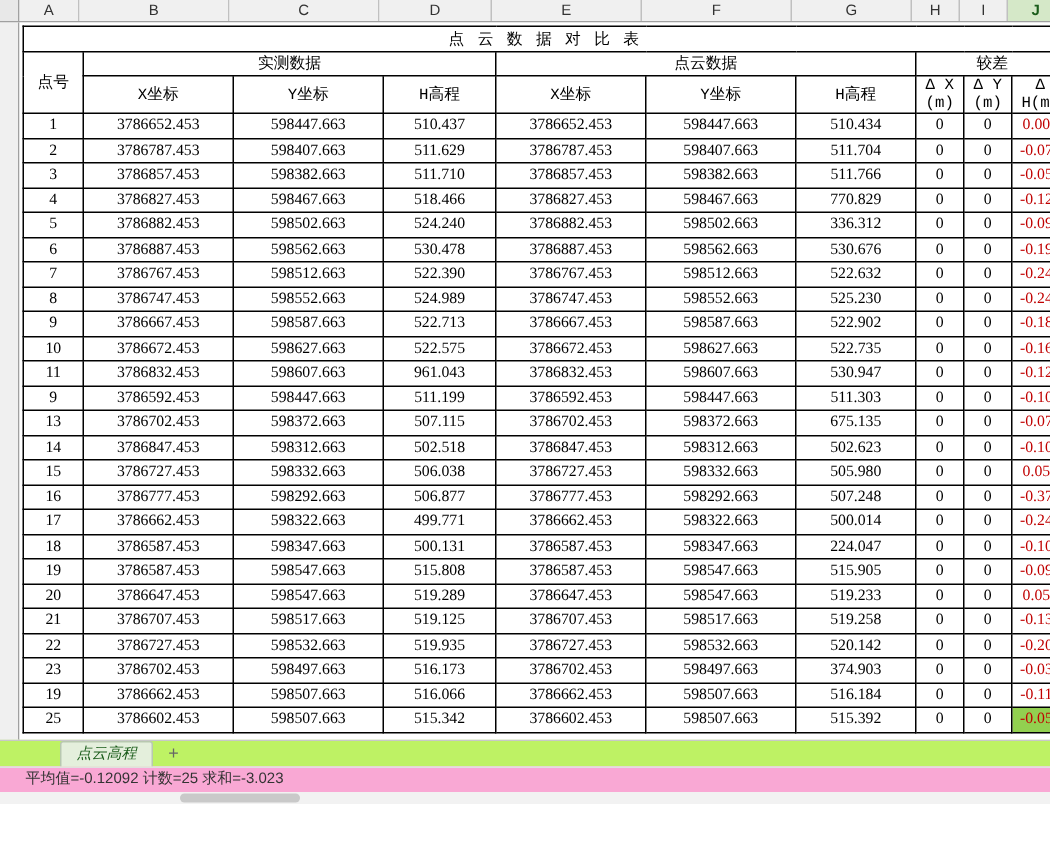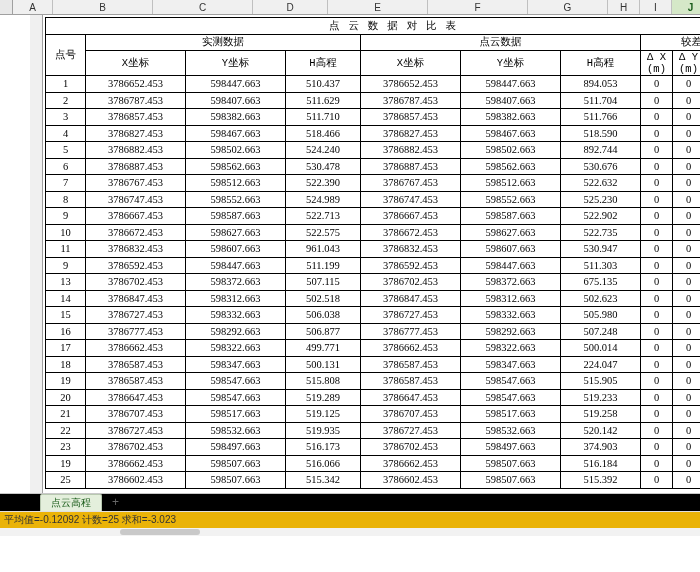--- a/index.html
+++ b/index.html
@@ -35,21 +35,20 @@
     background:#d5e8c8;
     color:#1a5c1a;
     font-weight:bold;
     border-right:1px solid #7aa86a;
   }
   
   .sheetwrap{
     display:flex;
     height:478px;
     box-sizing:border-box;
-    padding-left:30px;
   }
   .rowgutter{
     width:12px;flex:0 0 12px;
     background:#f0f0f0;
     border-right:1px solid #a0a0a0;
   }
   .tablearea{
     flex:1 1 auto;
     position:relative;
     padding-top:2px;
@@ -98,23 +97,24 @@
   }
   .dh.neg{ color:#c00000;}
   .dh.pos{ color:#c00000;}
   .dh.green{ background:#92d050;}
   
   .tabbar{
     height:18px;
     display:flex;
     align-items:flex-start;
     border-top:1px solid #c8c8c8;
-    background:#000000;
+    background:#bef264;
     padding-left:40px;
     box-sizing:border-box;
+    font-style:italic;
   }
   .tab{
     height:16px;
     line-height:16px;
     padding:0 10px;
     font-size:10px;
     background:#e4efdc;
     border:1px solid #b8c8b0;
     border-bottom:none;
     border-radius:2px 2px 0 0;
@@ -127,22 +127,22 @@
     color:#666;
     line-height:16px;
     padding:0 4px;
   }
   
   .statusbar{
     height:16px;
     line-height:16px;
     font-size:10px;
     color:#333;
-    padding-left:4px;
-    background:#eab308;
+    padding-left:17px;
+    background:#f9a8d4;
     border-top:1px solid #e0e0e0;
   }
   
   .scrollhint{
     height:8px;
     background:#f2f2f2;
     position:relative;
   }
   .scrollhint .thumb{
     position:absolute;left:120px;top:1px;
@@ -205,21 +205,21 @@
       </tr>
       </tbody>
         <tbody id="rows-body">
           <tr>
             <td class="idx">1</td>
             <td class="num">3786652.453</td>
             <td class="num">598447.663</td>
             <td class="num">510.437</td>
             <td class="num">3786652.453</td>
             <td class="num">598447.663</td>
-            <td class="num">894.053</td>
+            <td class="num">510.434</td>
             <td class="num">0</td>
             <td class="num">0</td>
             <td class="dh pos">0.003</td>
           </tr>
           <tr>
             <td class="idx">2</td>
             <td class="num">3786787.453</td>
             <td class="num">598407.663</td>
             <td class="num">511.629</td>
             <td class="num">3786787.453</td>
@@ -241,33 +241,33 @@
             <td class="num">0</td>
             <td class="dh neg">-0.056</td>
           </tr>
           <tr>
             <td class="idx">4</td>
             <td class="num">3786827.453</td>
             <td class="num">598467.663</td>
             <td class="num">518.466</td>
             <td class="num">3786827.453</td>
             <td class="num">598467.663</td>
-            <td class="num">518.590</td>
+            <td class="num">770.829</td>
             <td class="num">0</td>
             <td class="num">0</td>
             <td class="dh neg">-0.124</td>
           </tr>
           <tr>
             <td class="idx">5</td>
             <td class="num">3786882.453</td>
             <td class="num">598502.663</td>
             <td class="num">524.240</td>
             <td class="num">3786882.453</td>
             <td class="num">598502.663</td>
-            <td class="num">892.744</td>
+            <td class="num">336.312</td>
             <td class="num">0</td>
             <td class="num">0</td>
             <td class="dh neg">-0.095</td>
           </tr>
           <tr>
             <td class="idx">6</td>
             <td class="num">3786887.453</td>
             <td class="num">598562.663</td>
             <td class="num">530.478</td>
             <td class="num">3786887.453</td>

